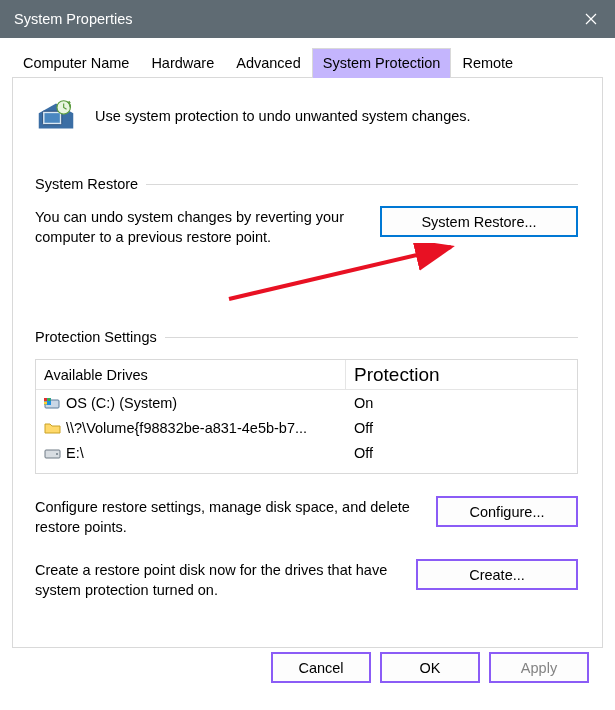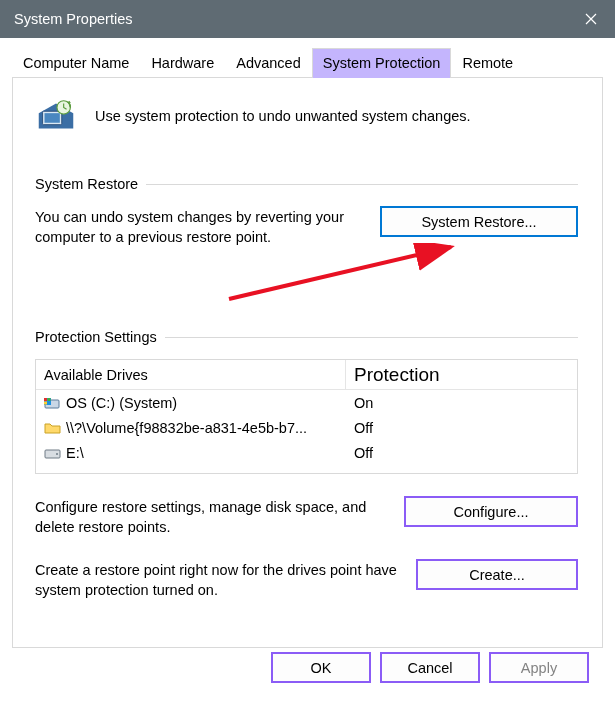--- a/index.html
+++ b/index.html
@@ -164,30 +164,30 @@
               </span>
               <span>E:\</span>
             </div>
             <div class="drive-prot">Off</div>
           </div>
           <div class="drives-pad"></div>
         </div>
 
         <div class="setting-row">
           <div class="setting-text">Configure restore settings, manage disk space, and delete restore points.</div>
-          <button class="btn" style="width:174px">Configure...</button>
+          <button class="btn" style="width:142px">Configure...</button>
         </div>
 
         <div class="setting-row">
-          <div class="setting-text">Create a restore point right now for the drives point have system protection turned on.</div>
+          <div class="setting-text">Create a restore point disk now for the drives that have system protection turned on.</div>
           <button class="btn" style="width:162px">Create...</button>
         </div>
 
       </div>
     </div>
 
     <div class="footer">
+      <button class="btn">Cancel</button>
       <button class="btn">OK</button>
-      <button class="btn">Cancel</button>
       <button class="btn disabled">Apply</button>
     </div>
   </div>
 </div>
 
 </body></html>

